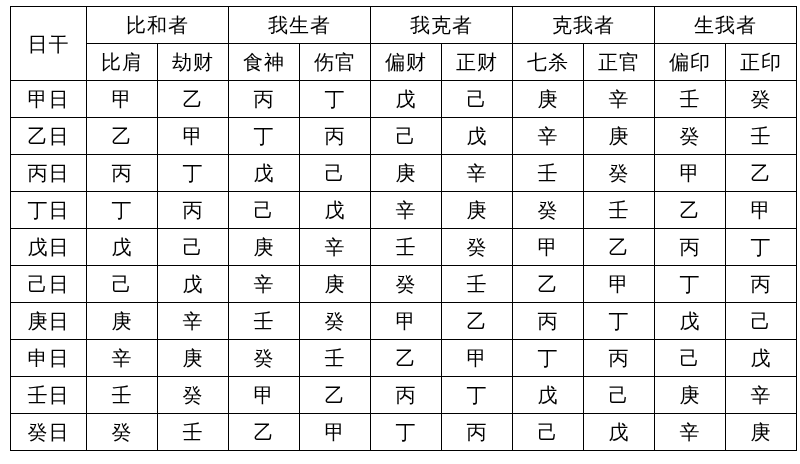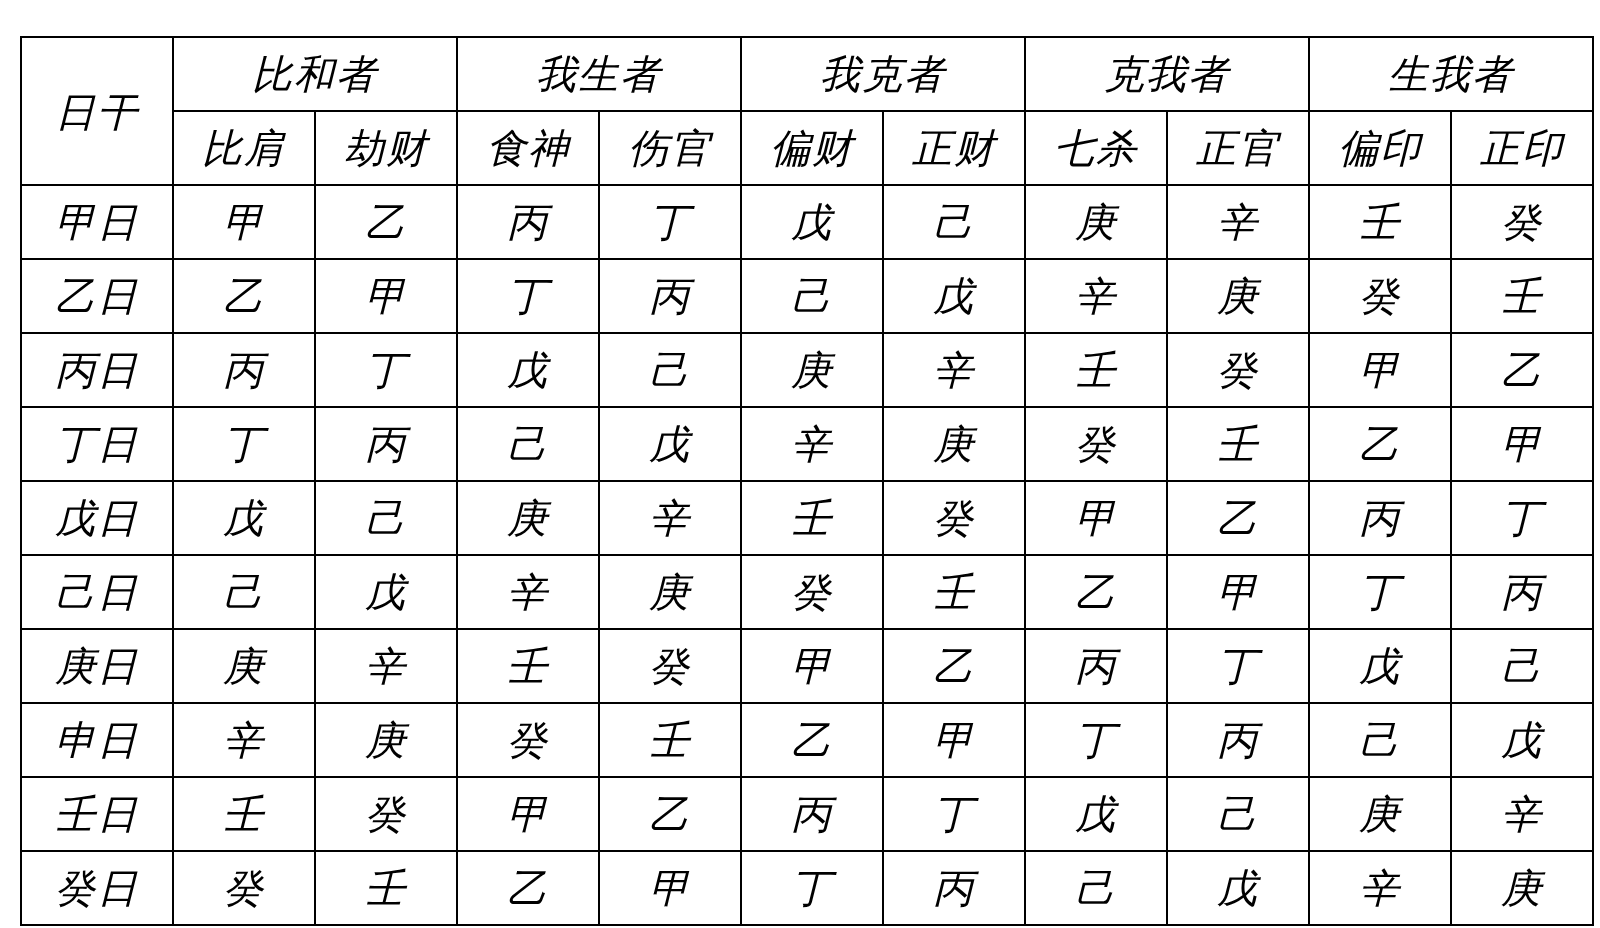--- a/index.html
+++ b/index.html
@@ -18,23 +18,22 @@
     width: 800px;
     height: 464px;
     display: flex;
     align-items: flex-start;
     justify-content: center;
   }
   table.ten-gods {
     border-collapse: collapse;
     table-layout: fixed;
     width: 786px;
-    margin-top: 18px;
+    margin-top: 6px;
     margin-left: 7px;
-    font-style: italic;
   }
   table.ten-gods td {
     border: 1.5px solid #000000;
     text-align: center;
     vertical-align: middle;
     font-size: 20px;
     line-height: 1;
     height: 36px;
     padding: 0;
     font-weight: 400;

